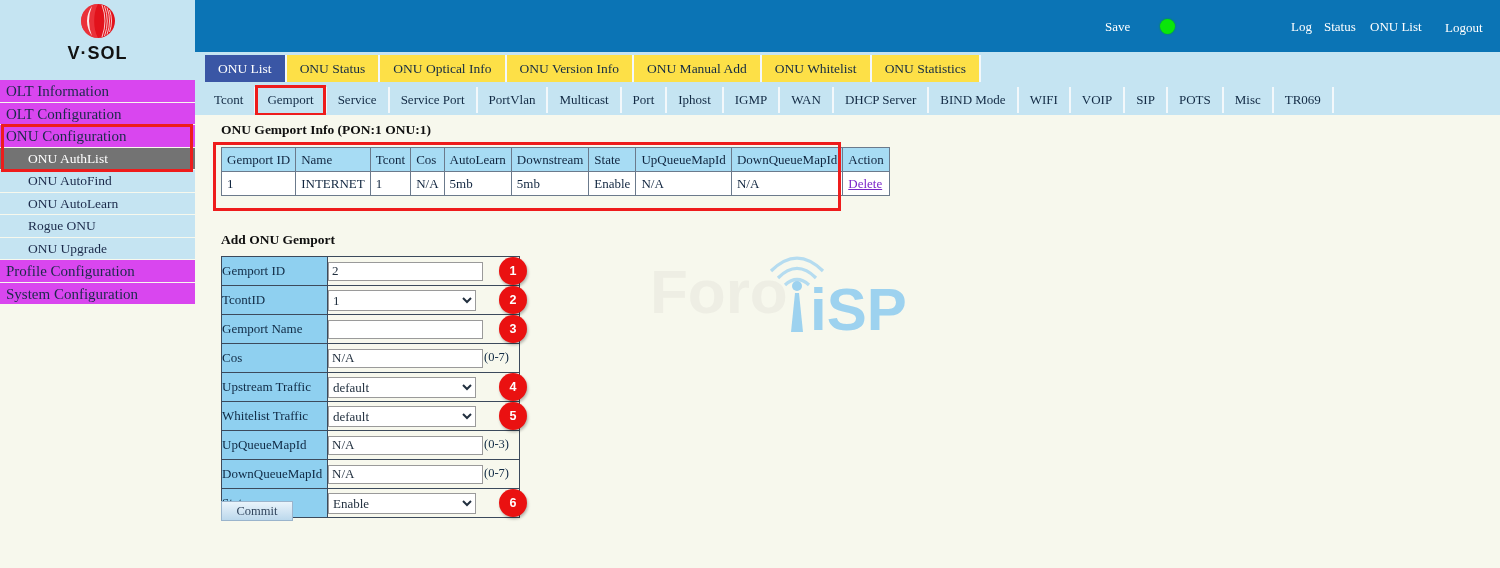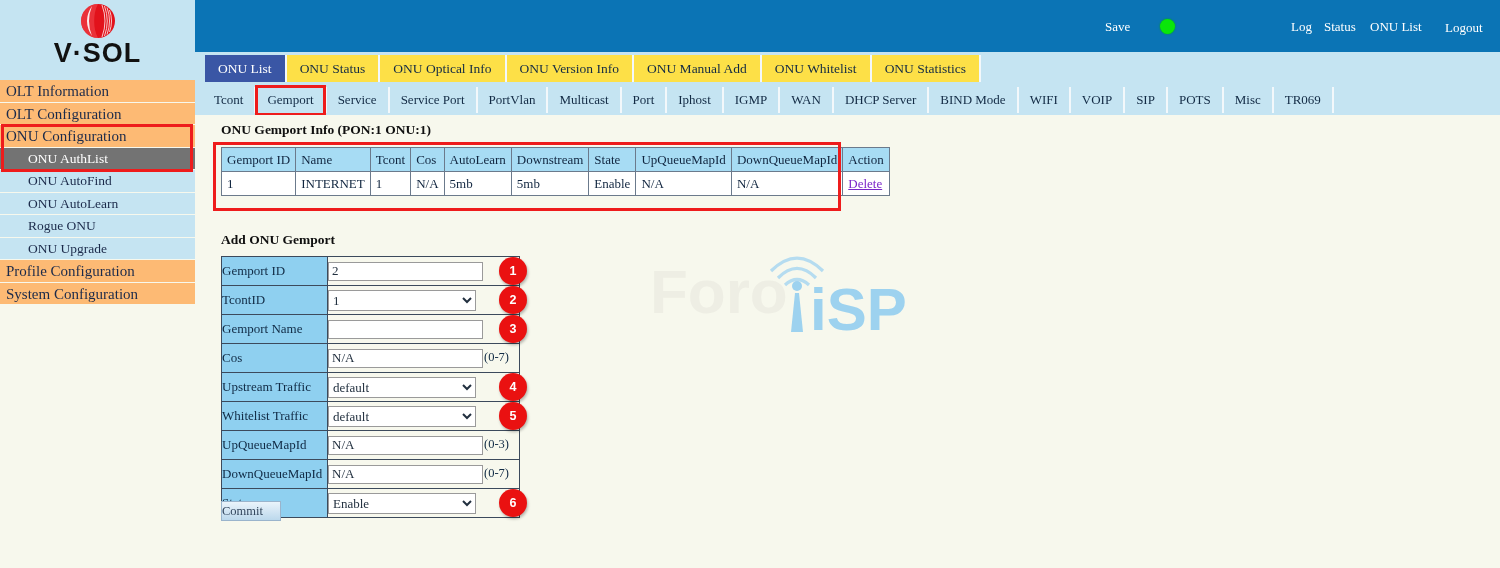--- a/index.html
+++ b/index.html
@@ -18,25 +18,25 @@
     background: #f7f8ed;
   }
   #logo-area {
     height: 80px; background: #c5e4f2;
     display: flex; flex-direction: column; align-items: center; justify-content: flex-start;
     padding-top: 2px;
   }
   #logo-mark { width: 46px; height: 38px; display:block; }
   #logo-word {
     font-family: "Liberation Sans", sans-serif;
-    font-weight: bold; font-size: 27px; letter-spacing: 1px;
+    font-weight: bold; font-size: 18px; letter-spacing: 1px;
     color: #111; line-height: 30px; margin-top: -2px;
   }
   .nav-top {
-    background: #fdba74;
+    background: #d946ef;
     color: #1b2a4a;
     font-size: 15px;
     height: 22.5px; line-height: 22.5px;
     padding-left: 6px;
     border-bottom: 1.5px solid #f7f8ed;
     white-space: nowrap;
   }
   .nav-sub {
     background: #c5e4f2;
     color: #1b2a4a;
@@ -182,26 +182,26 @@
     font-family: "Liberation Serif", serif;
     font-size: 13px; color: #22303f;
     vertical-align: middle;
   }
   span.hint {
     font-size: 12.5px; color: #102a44; margin-left: 1px;
     font-family: "Liberation Serif", serif;
   }
   #commit {
     position: absolute; left: 26px; top: 386px;
-    width: 60px; height: 20px;
+    width: 72px; height: 20px;
     font-family: "Liberation Serif", serif;
     font-size: 12.5px; color: #31455c;
     background: linear-gradient(#eaf4fb, #bcd8ec);
     border: 1px solid #9ab4cc;
-    line-height: 18px;
+    text-align: center; line-height: 18px;
     cursor: default;
   }
 
   
   .badge {
     position: absolute;
     width: 28px; height: 28px; border-radius: 50%;
     background: #ea1111;
     color: #ffffff; font-weight: bold; font-size: 12.5px;
     font-family: "Liberation Sans", sans-serif;

